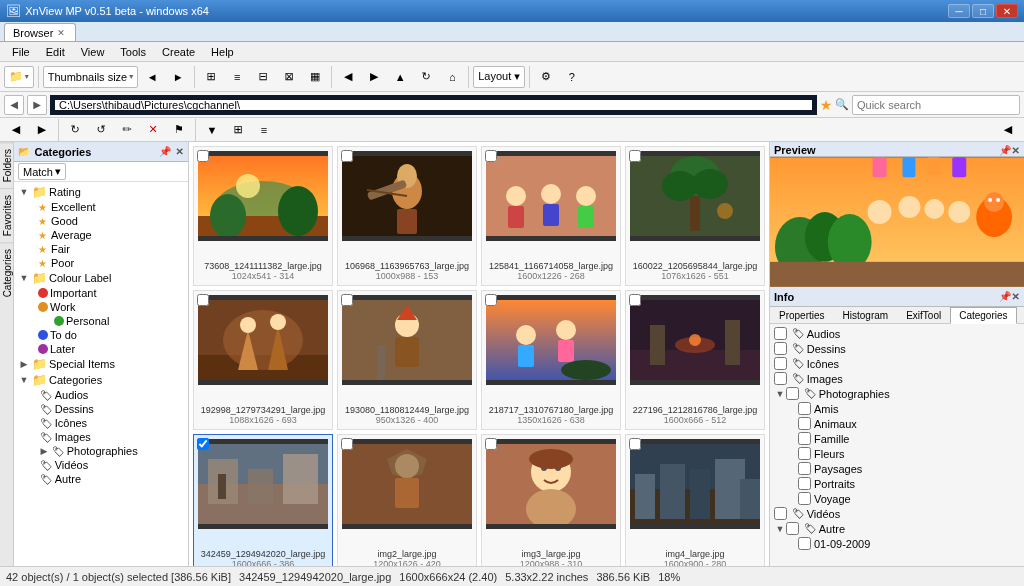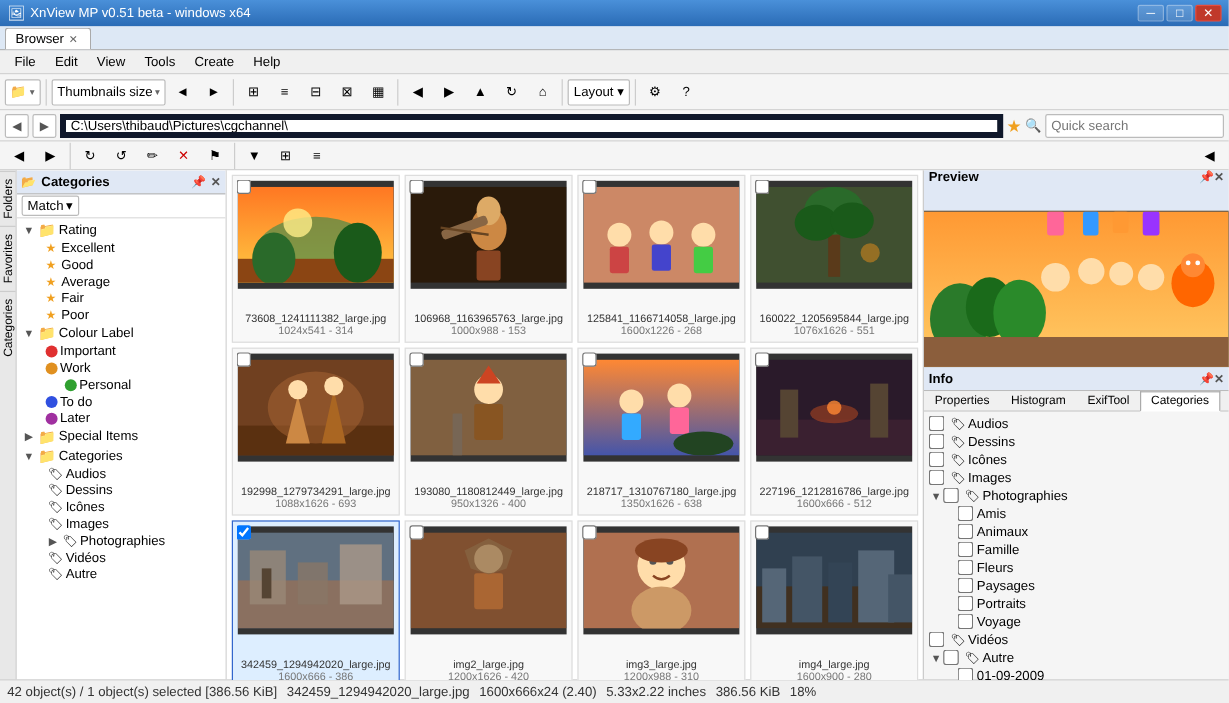--- a/index.html
+++ b/index.html
@@ -111,21 +111,21 @@
       display: flex; align-items: center; justify-content: center;
       border: 1px solid #bbb; background: white; border-radius: 2px;
       cursor: pointer; font-size: 10px; color: #555;
     }
     .addr-input {
       flex: 1; height: 20px; border: 5px solid #0f172a; padding: 0 4px;
       font-size: 11px; background: white;
     }
     .addr-star { font-size: 14px; color: #f0a020; cursor: pointer; }
     .search-input {
-      width: 149px; height: 20px; border: 1px solid #bbb; padding: 0 4px;
+      width: 168px; height: 20px; border: 1px solid #bbb; padding: 0 4px;
       font-size: 11px; background: white; border-radius: 2px;
     }
 
     
     .toolbar2 {
       background: #f5f5f5;
       height: 24px;
       display: flex;
       align-items: center;
       padding: 0 4px;
@@ -250,23 +250,23 @@
     .right-panel {
       width: 255px;
       border-left: 1px solid #ccc;
       display: flex;
       flex-direction: column;
       background: #f5f5f5;
     }
 
     .preview-header {
       background: #e0e8f5;
-      height: 34px;
-      display: flex;
-      align-items: flex-start;
+      height: 15px;
+      display: flex;
+      align-items: flex-end;
       padding: 0 4px;
       border-bottom: 1px solid #bbb;
       font-weight: bold;
       font-size: 11px;
     }
 
     .preview-image {
       width: 100%; height: 130px;
       background: #2a2a2a;
       display: flex; align-items: center; justify-content: center;

